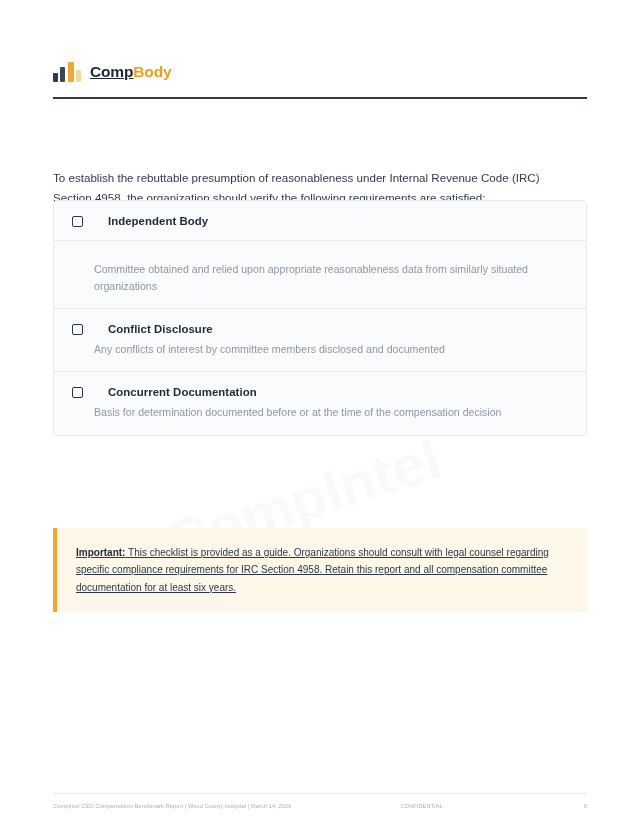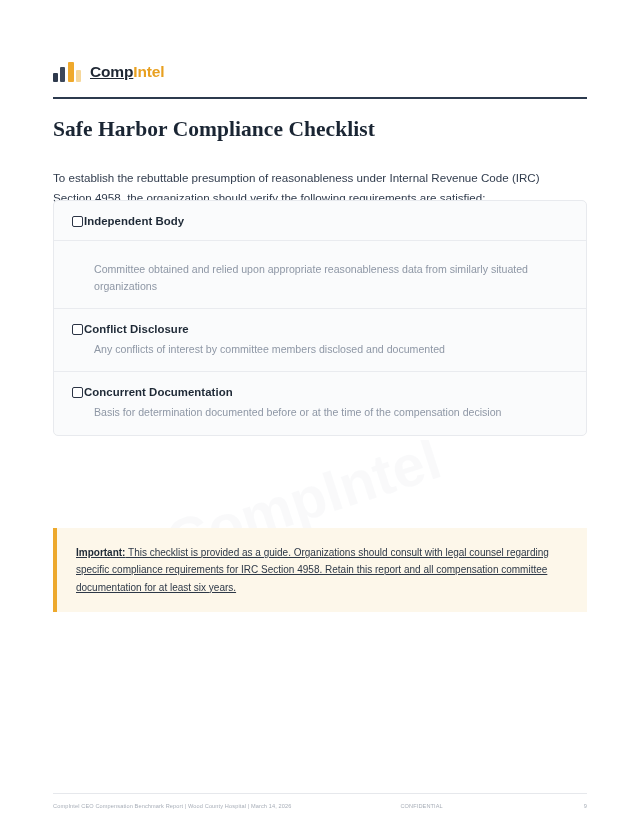--- a/index.html
+++ b/index.html
@@ -122,21 +122,21 @@
   }
   .check-item {
     padding: 14px 18px 13px 18px;
     border-bottom: 1px solid #e9ebef;
   }
   .check-item:last-child { border-bottom: none; }
 
   .check-head {
     display: flex;
     align-items: center;
-    gap: 1px;
+    gap: 25px;
   }
   .checkbox {
     flex: 0 0 auto;
     width: 11px;
     height: 11px;
     border: 1.4px solid #2b3445;
     border-radius: 2px;
     background: #ffffff;
     position: relative;
     top: 0px;
@@ -216,27 +216,26 @@
 
   <div class="header">
     <div class="logo-row">
       <span class="logo-mark">
         <i class="bar1"></i>
           <i class="bar2"></i>
           <i class="bar3"></i>
           <i class="bar4"></i>
       </span>
       <span class="logo-text">
-        <span class="comp">Comp</span><span class="intel">Intel</span>
+        <span class="comp">Comp</span><span class="intel">Body</span>
       </span>
     </div>
   </div>
   <div class="header-rule"></div>
 
-  <h1 class="page-title">Safe Harbor Compliance Checklist</h1>
 
   <p class="intro">To establish the rebuttable presumption of reasonableness under Internal Revenue Code (IRC) Section 4958, the organization should verify the following requirements are satisfied:</p>
 
   <div class="checklist-card">
 
     <div class="check-item">
       <div class="check-head">
         <span class="checkbox"></span>
         <span class="check-title">Independent Body</span>
       </div>

